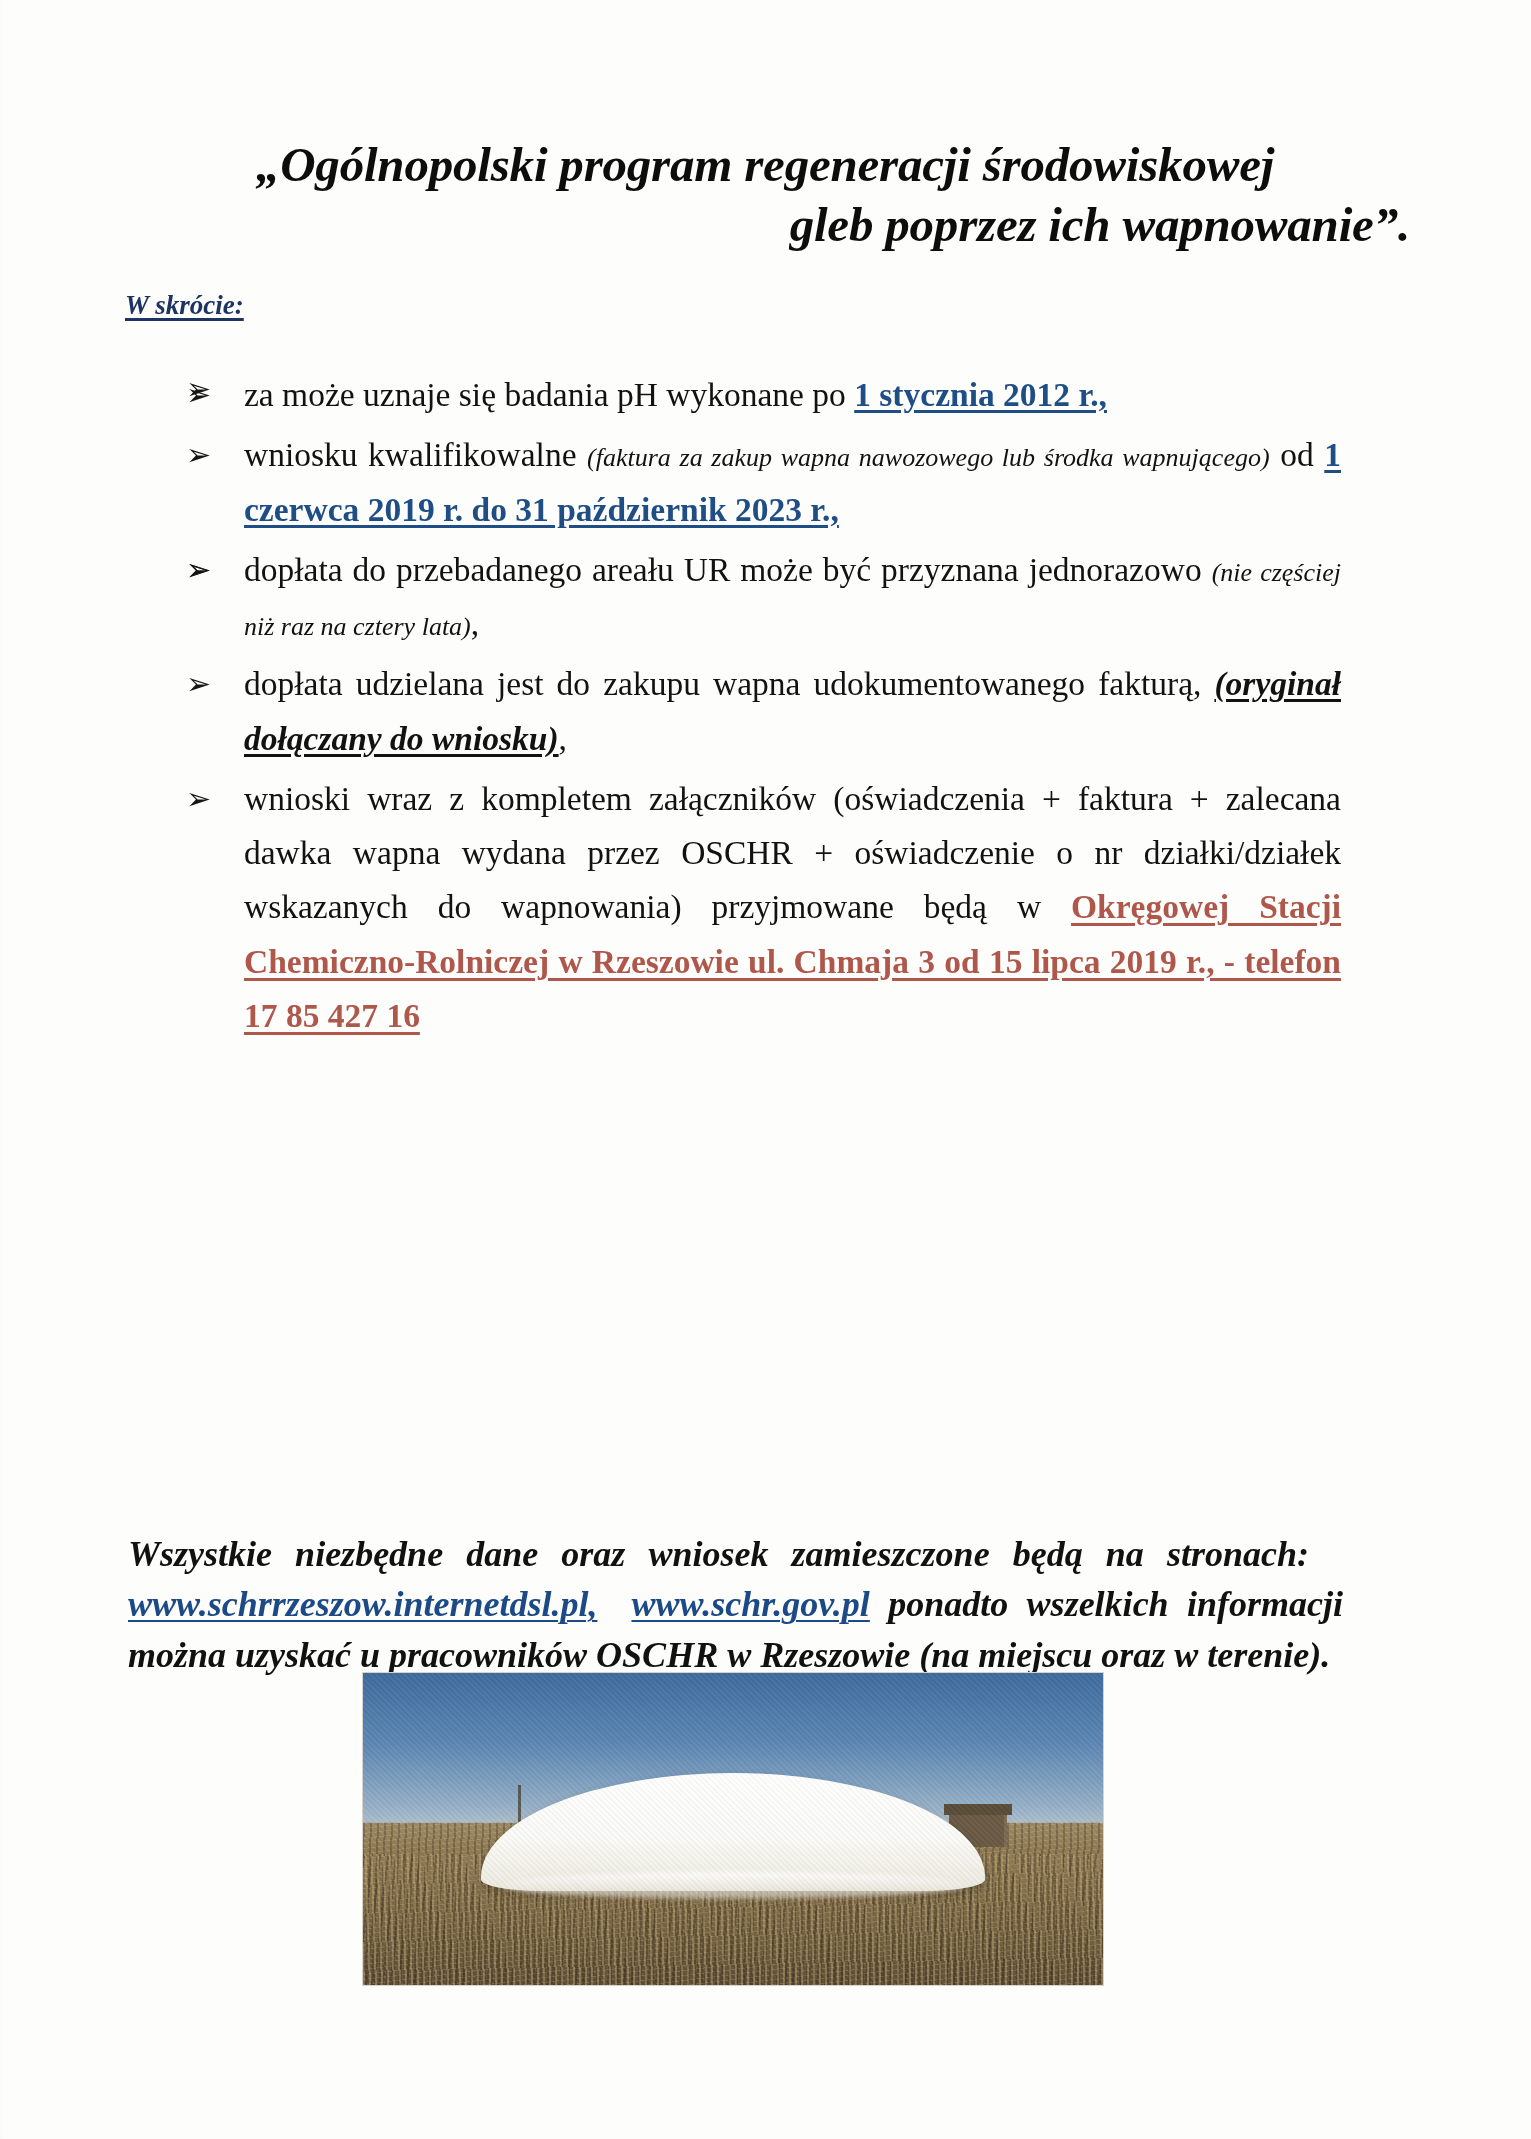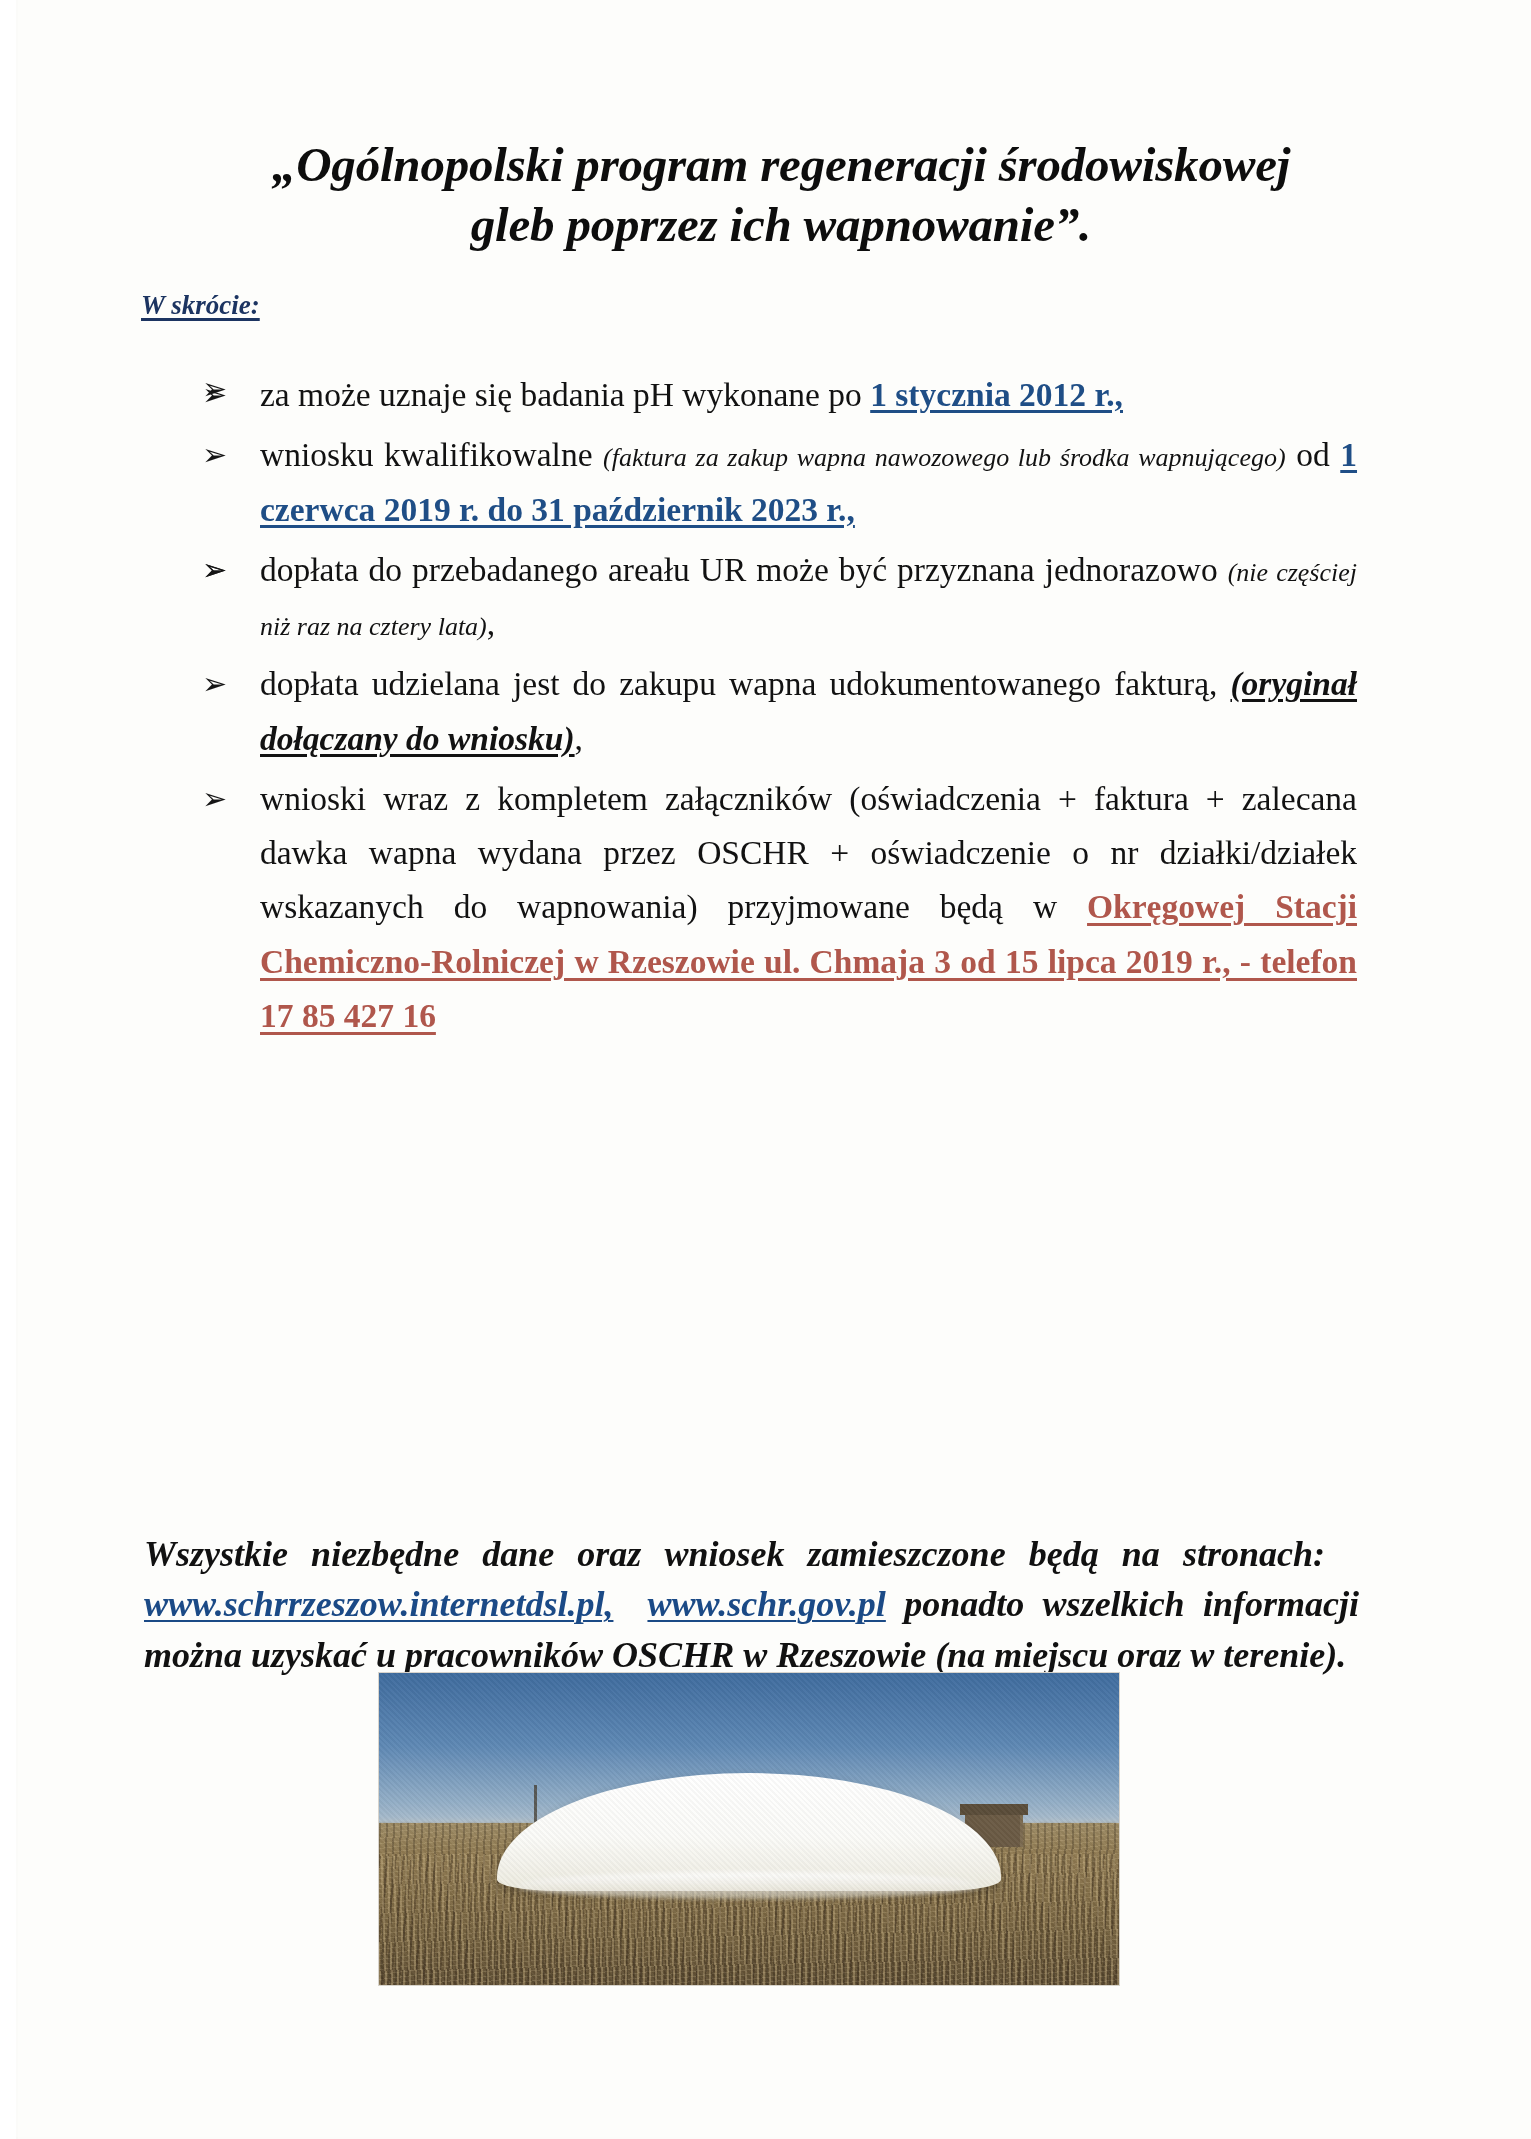--- a/index.html
+++ b/index.html
@@ -8,21 +8,20 @@
     background:#ffffff;
     font-family:"Liberation Serif","DejaVu Serif",serif;
     color:#111111;
     position:relative;
     overflow:hidden;
   }
   
   .page{
     position:absolute;inset:0;
     background:#fdfdfb;
-    margin-left:16px;
   }
   .scan-noise{
     position:absolute;inset:0;
     pointer-events:none;
     background:
       linear-gradient(90deg, rgba(0,0,0,0.018) 0 2px, rgba(0,0,0,0) 2px 9px),
       linear-gradient(0deg, rgba(0,0,0,0.012) 0 2px, rgba(0,0,0,0) 2px 11px);
     opacity:.55;
   }
   .content{
@@ -35,21 +34,21 @@
     position:absolute;
     left:120px;top:135px;width:1290px;
     text-align:center;
     font-style:italic;
     font-weight:bold;
     font-size:49px;
     line-height:1.22;
     letter-spacing:-0.2px;
     color:#0d0d0d;
   }
-  .title .l2{display:block;}
+  .title .l2{display:block;text-align:right;}
 
   
   .wskrocie{
     position:absolute;
     left:125px;top:290px;
     font-style:italic;
     font-weight:bold;
     font-size:27px;
     color:#1c3461;
     text-decoration:underline;

